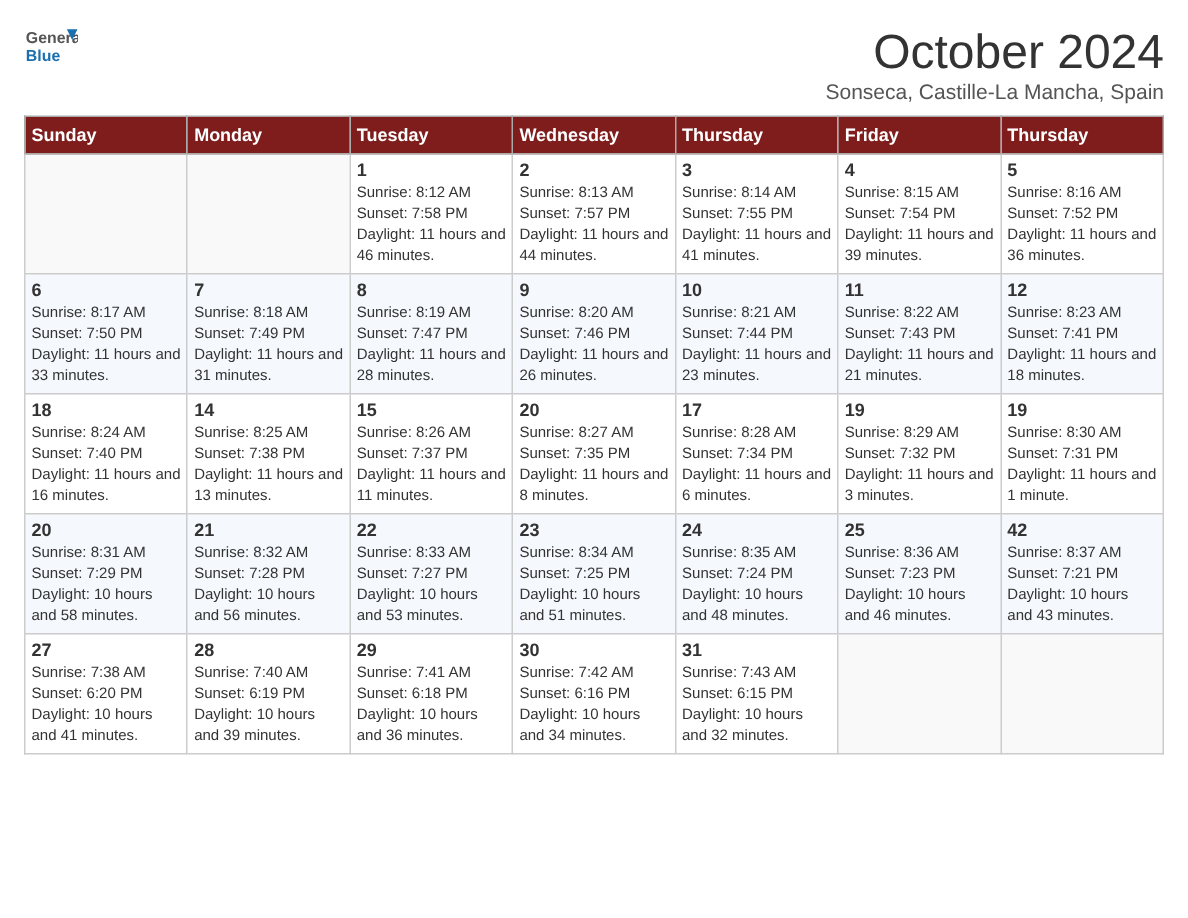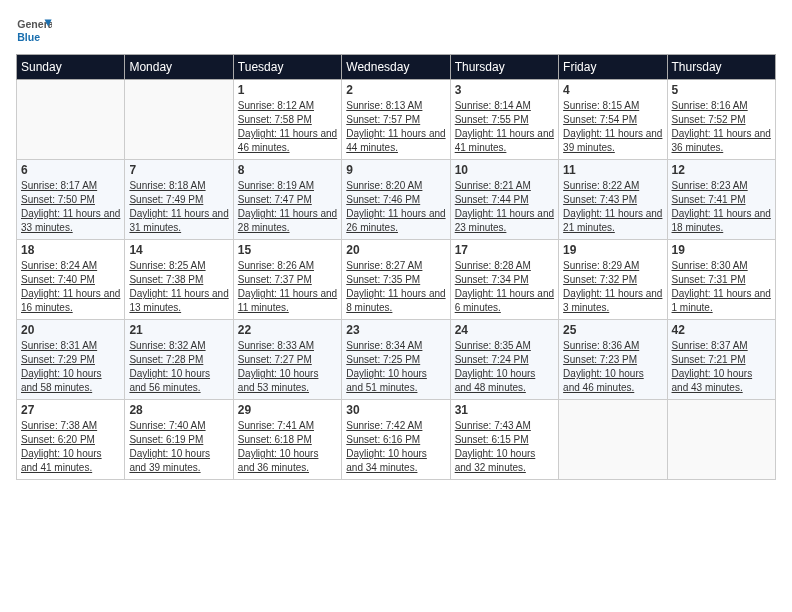--- a/index.html
+++ b/index.html
@@ -23,54 +23,58 @@
     }
     .logo-icon {
       width: 36px;
       height: 30px;
     }
     .title-block { text-align: right; }
     .month-title { font-size: 32px; color: #333; font-weight: normal; }
     .location-title { font-size: 14px; color: #555; }
     .calendar { width: 100%; border-collapse: collapse; }
     .calendar th {
-      background: #0f172a;
+      background: #7f1d1d;
       color: #fff;
       font-size: 12px;
-      font-weight: normal;
+      font-weight: bold;
       padding: 5px 4px;
       border: 1px solid #aaa;
       text-align: left;
     }
     .calendar td {
       border: 1px solid #ccc;
       vertical-align: top;
       padding: 3px 4px;
       font-size: 10px;
       color: #333;
       height: 80px;
       width: calc(100%/7);
       background: #fff;
     }
     .calendar td.empty { background: #f9f9f9; }
     .day-number { font-size: 12px; font-weight: bold; color: #333; display: block; margin-bottom: 2px; }
-    .day-info { font-size: 10px; line-height: 1.4; color: #333; text-decoration: underline; }
+    .day-info { font-size: 10px; line-height: 1.4; color: #333; }
     .row-alt td { background: #f5f8fc; }
   </style>
 </head>
 <body>
 
 <div class="header">
   <div class="logo">
     <svg class="logo-icon" viewBox="0 0 40 34" xmlns="http://www.w3.org/2000/svg">
       <text x="1" y="14" font-size="12" font-weight="bold" fill="#555" font-family="Arial">General</text>
       <text x="1" y="28" font-size="12" font-weight="bold" fill="#1a6faf" font-family="Arial">Blue</text>
       <polygon points="32,4 40,4 36,12" fill="#1a6faf"></polygon>
     </svg>
   </div>
+  <div class="title-block">
+    <div class="month-title">October 2024</div>
+    <div class="location-title">Sonseca, Castille-La Mancha, Spain</div>
+  </div>
 </div>
 
 <table class="calendar">
   <thead>
     <tr>
     <th>Sunday</th>
         <th>Monday</th>
         <th>Tuesday</th>
         <th>Wednesday</th>
         <th>Thursday</th>

